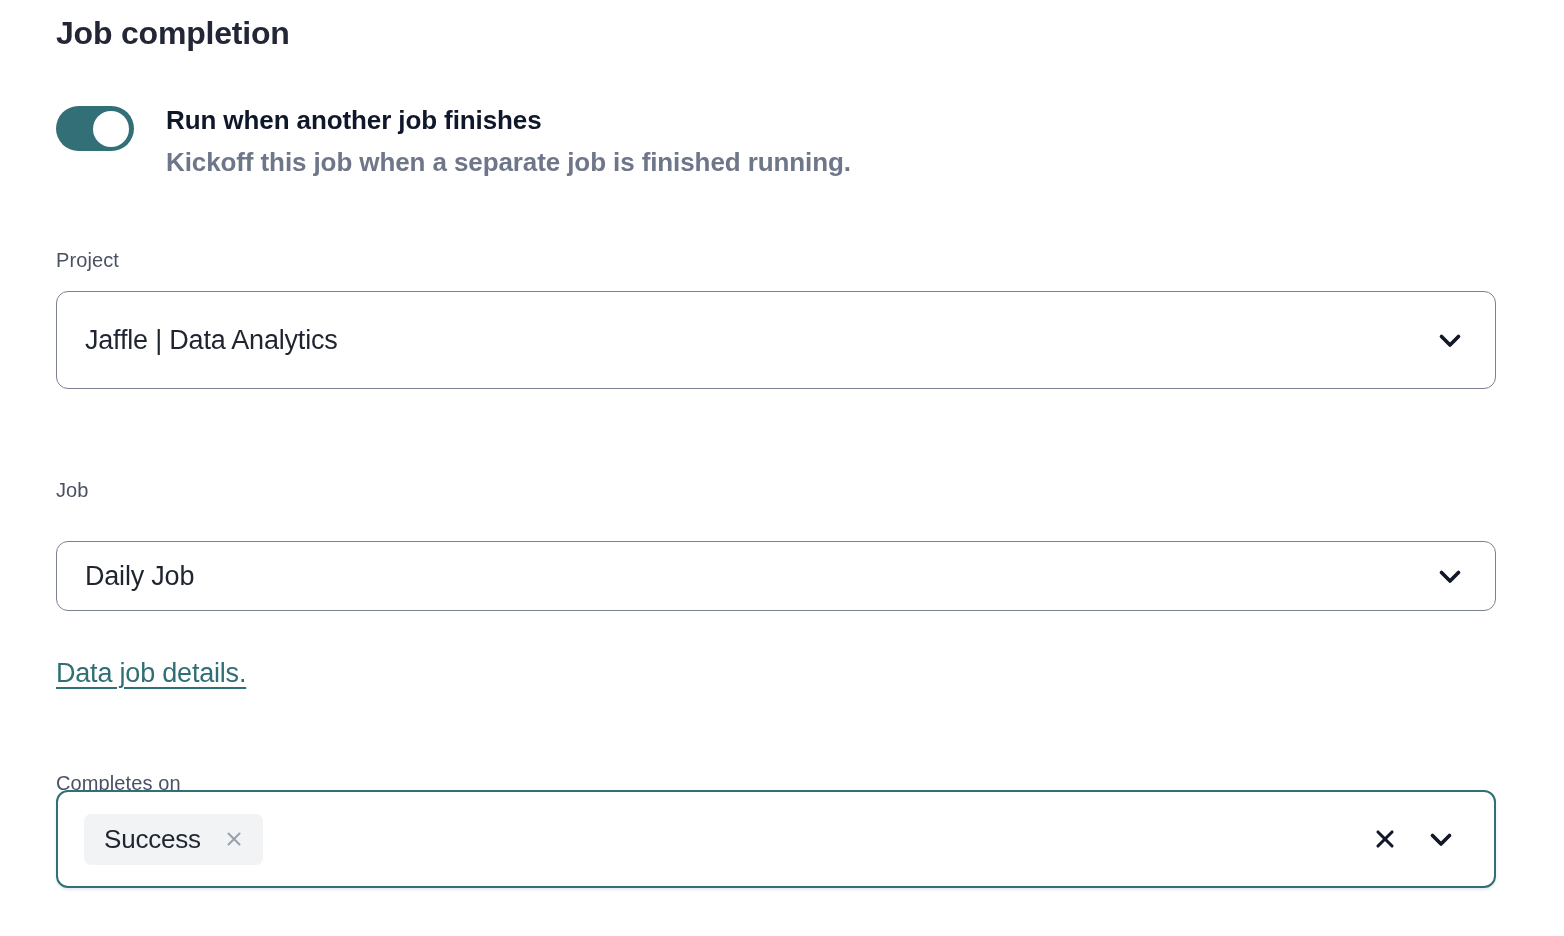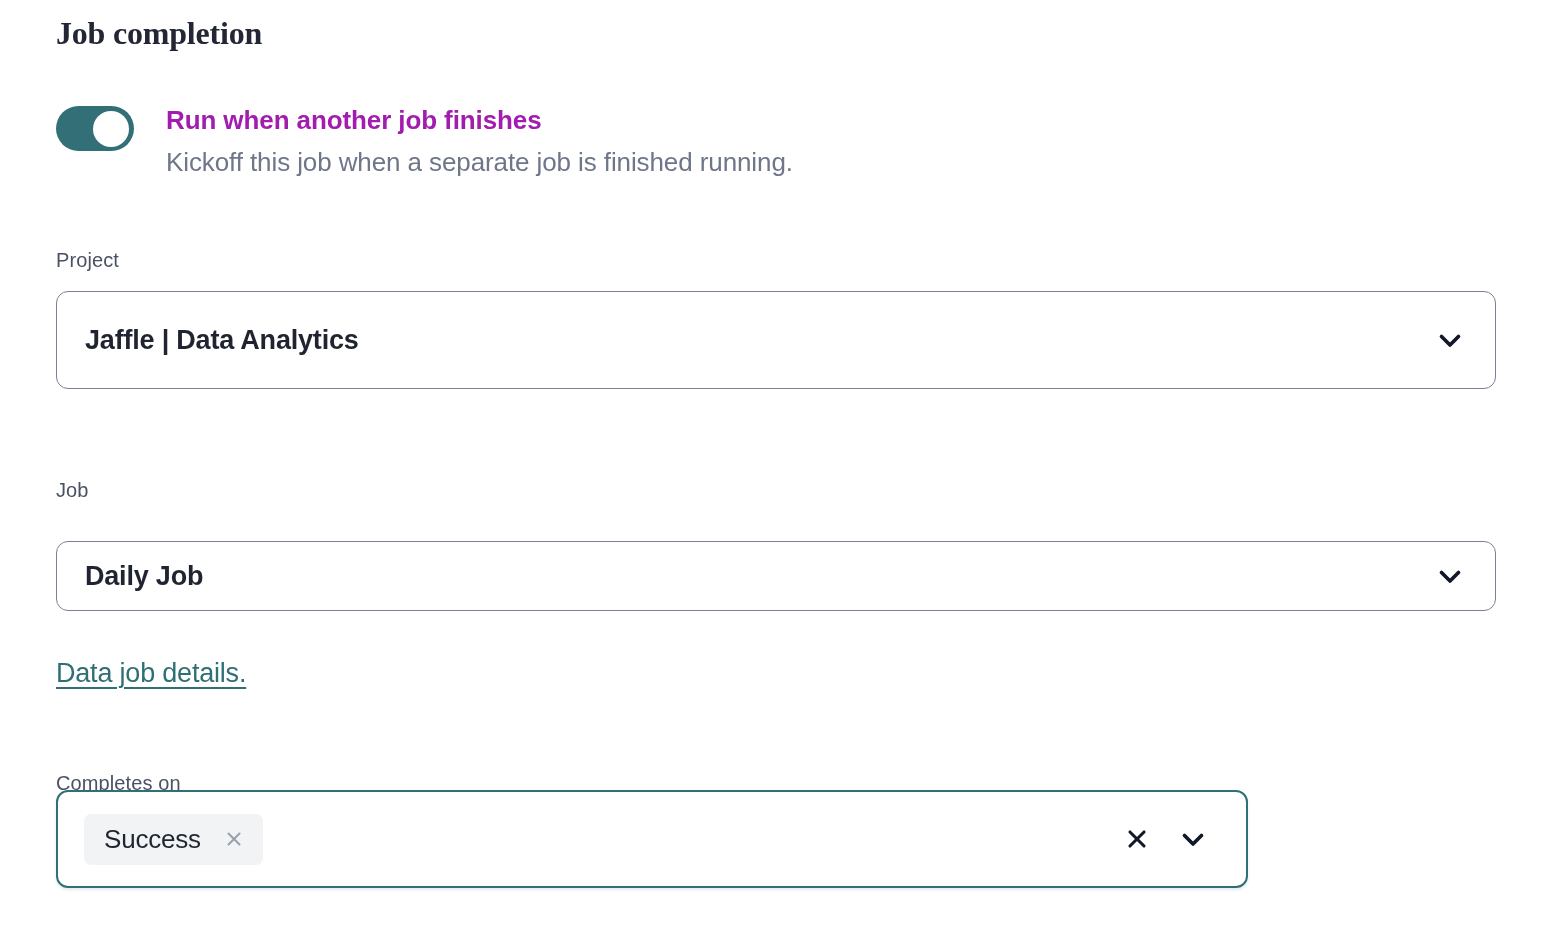--- a/index.html
+++ b/index.html
@@ -27,21 +27,20 @@
   .section-title {
     position: absolute;
     left: 56px;
     top: 14px;
     font-size: 32px;
     font-weight: 700;
     letter-spacing: -0.2px;
     color: #232735;
     line-height: 1.2;
     margin: 0;
-    font-family: Liberation Serif, serif;
   }
 
   
   .toggle-row {
     position: absolute;
     left: 56px;
     top: 104px;
     display: flex;
     align-items: flex-start;
   }
@@ -63,27 +62,27 @@
     height: 36px;
     border-radius: 50%;
     background: #ffffff;
   }
   .toggle-texts {
     margin-left: 32px;
   }
   .toggle-label {
     font-size: 26px;
     font-weight: 700;
-    color: #a21caf;
+    color: #0f172a;
     line-height: 1.28;
     letter-spacing: -0.1px;
   }
   .toggle-desc {
     font-size: 26px;
-    font-weight: 400;
+    font-weight: 700;
     color: #6e7689;
     line-height: 1.3;
     margin-top: 9px;
     letter-spacing: -0.1px;
   }
 
   
   .field-label {
     position: absolute;
     left: 56px;
@@ -97,21 +96,20 @@
     position: absolute;
     left: 56px;
     width: 1440px;
     box-sizing: border-box;
     border: 1.6px solid #7b8192;
     border-radius: 12px;
     background: #ffffff;
     display: flex;
     align-items: center;
     cursor: pointer;
-    font-weight: bold;
   }
   .select-value {
     font-size: 27px;
     color: #1f2430;
     padding-left: 28px;
     letter-spacing: -0.2px;
     flex: 1 1 auto;
     white-space: nowrap;
     overflow: hidden;
   }
@@ -149,21 +147,21 @@
     text-underline-offset: 5px;
     text-decoration-thickness: 2px;
     cursor: pointer;
     letter-spacing: -0.2px;
   }
 
   
   .multiselect {
     position: absolute;
     left: 56px;
-    width: 1192px;
+    width: 1440px;
     box-sizing: border-box;
     border: 2.6px solid #2f6f75;
     border-radius: 12px;
     background: #ffffff;
     display: flex;
     align-items: center;
     box-shadow: 0 2px 3px rgba(30, 50, 60, 0.10);
     cursor: text;
   }
   .tags {

